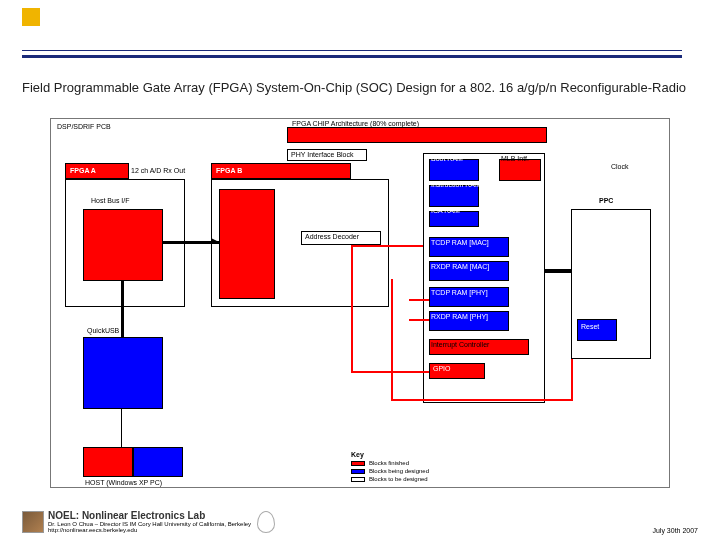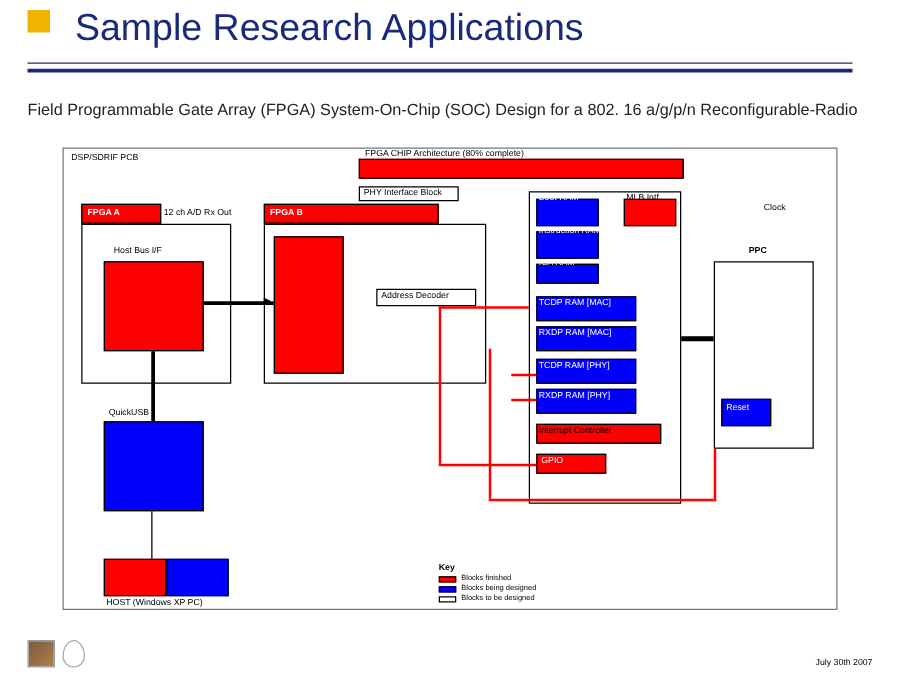--- a/index.html
+++ b/index.html
@@ -30,21 +30,20 @@
   .footer .credit { font-size: 6px; color:#000; line-height:1.1; margin-left:4px; }
   .footer .seal { width:18px; height:22px; border:1px solid #aaa; border-radius:50% 50% 50% 50% / 60% 60% 40% 40%; margin-left:6px; }
   .footer .left { display:flex; align-items:center; }
   .footer .date { font-size: 7px; color:#000; }
 </style>
 </head>
 <body>
 
 <div class="title-bar">
   <div class="title-accent"></div>
-  <div class="title-text">Sample Research Applications</div>
   <div class="title-rule"></div>
 </div>
 
 <div class="subtitle">Field Programmable Gate Array (FPGA) System-On-Chip (SOC) Design for a 802. 16 a/g/p/n Reconfigurable-Radio</div>
 
 <div class="diagram">
 
   <div class="lbl" style="left:6px; top:4px;">DSP/SDRIF PCB</div>
   <div class="blk red" style="left:236px; top:8px; width:260px; height:16px;">
     <div class="lbl" style="left:4px; top:-8px; color:#000;">FPGA CHIP Architecture (80% complete)</div>
@@ -143,16 +142,21 @@
         <span class="sw" style="background:#ffffff;"></span>
         <span>Blocks to be designed</span>
       </div>
   </div>
 
 </div>
 
 <div class="footer">
   <div class="left">
     <div class="logo1"></div>
+    <div style="display:flex; flex-direction:column;">
+      <div class="nel">NOEL: Nonlinear Electronics Lab</div>
+      <div class="credit">Dr. Leon O Chua – Director IS IM Cory Hall University of California, Berkeley</div>
+      <div class="credit">http://nonlinear.eecs.berkeley.edu</div>
+    </div>
     <div class="seal"></div>
   </div>
   <div class="date">July 30th 2007</div>
 </div>
 
 </body></html>

